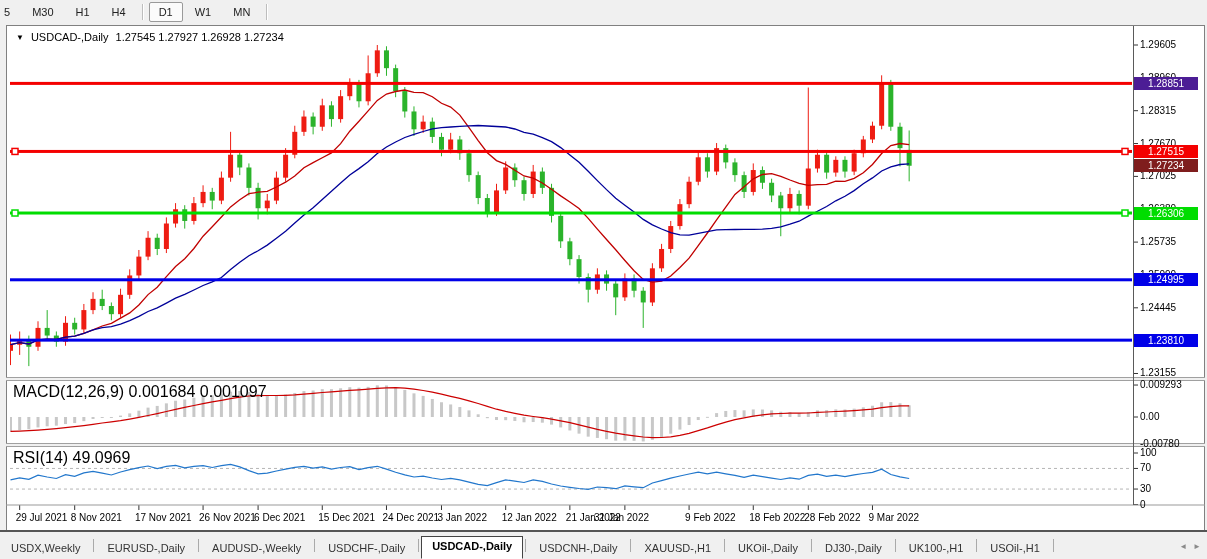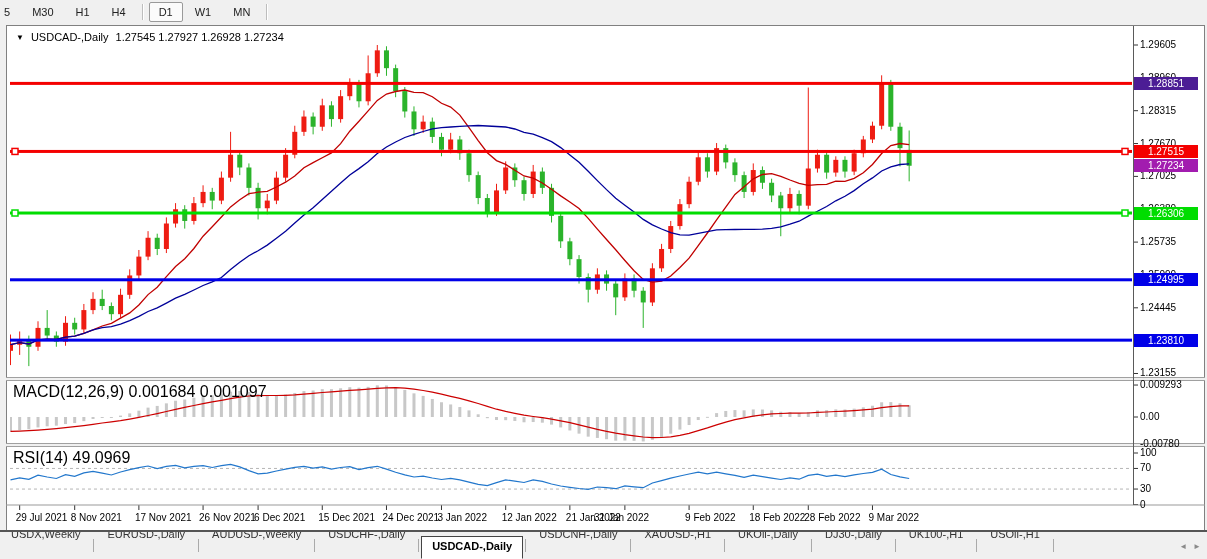--- a/index.html
+++ b/index.html
@@ -48,21 +48,21 @@
     font-size:10px;color:#fff;text-align:center;white-space:nowrap;
   }
   .date-label{position:absolute;top:512px;z-index:3;font-size:10px;color:#000;white-space:nowrap;}
   
   #tab-bar{
     position:absolute;left:0;top:532px;width:1207px;height:27px;background:#f0f0f0;
     display:flex;align-items:flex-end;z-index:5;
   }
   .tab{
     font-size:11px;color:#333;padding:3px 10px 4px 10px;white-space:nowrap;cursor:default;
-    border:1px solid transparent;border-bottom:none;margin-bottom:15px;
+    border:1px solid transparent;border-bottom:none;margin-bottom:1px;
   }
   .tab.selected{
     background:#ffffff;border:1px solid #444;border-bottom:1px solid #fff;
     font-weight:bold;color:#000;margin-bottom:0;padding-bottom:6px;
   }
   .tab-sep{width:1px;height:13px;background:#aaa;margin:0 2px 7px 2px;}
   #tab-spacer{flex:1;}
   .tab-arrow{font-size:8px;color:#8a8a8a;padding:0 6px 8px 0;cursor:default;}
 </style>
 </head>
@@ -739,13 +739,13 @@
 <div class="date-label" style="left: 594px;">31 Jan 2022</div>
 <div class="date-label" style="left: 685.08px;">9 Feb 2022</div>
 <div class="date-label" style="left: 749.27px;">18 Feb 2022</div>
 <div class="date-label" style="left: 804.29px;">28 Feb 2022</div>
 <div class="date-label" style="left: 868.48px;">9 Mar 2022</div>
 <div class="price-tag" style="top: 76.9012px; background: #4c1d95;">1.28851</div>
 <div class="price-tag" style="top: 144.944px; background: rgb(244, 0, 0);">1.27515</div>
 <div class="price-tag" style="top: 206.518px; background: rgb(0, 221, 0);">1.26306</div>
 <div class="price-tag" style="top: 273.287px; background: rgb(0, 0, 232);">1.24995</div>
 <div class="price-tag" style="top: 333.639px; background: rgb(0, 0, 232);">1.23810</div>
-<div class="price-tag" style="top: 159.255px; background: #a21caf; z-index: 5;">1.27234</div>
+<div class="price-tag" style="top: 159.255px; background: #7f1d1d; z-index: 5;">1.27234</div>
 
 </body></html>

